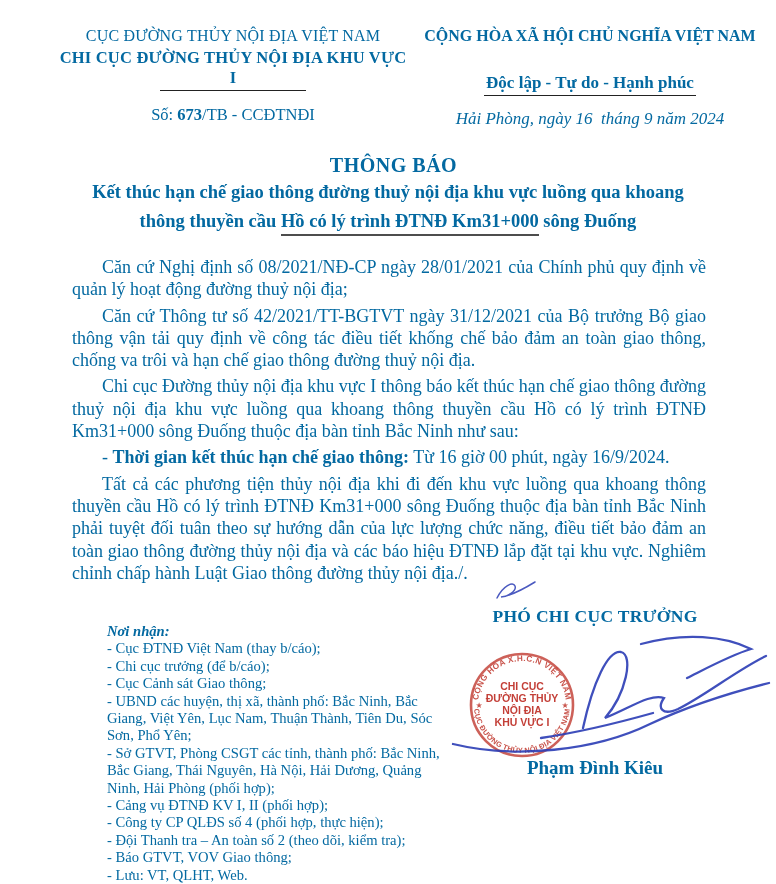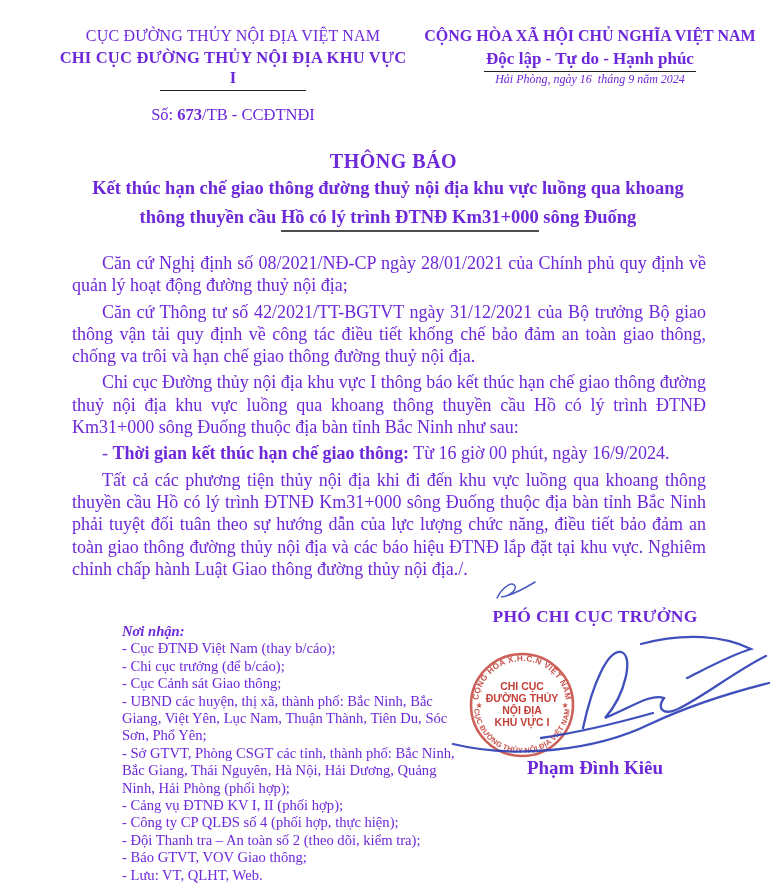--- a/index.html
+++ b/index.html
@@ -1,45 +1,45 @@
 <!DOCTYPE html>
 <html><head>
 <meta charset="utf-8">
 <style>
   html,body { margin:0; padding:0; background:#ffffff; }
   .page {
     position:relative; width:776px; height:884px; background:#ffffff;
-    font-family:"Liberation Serif","DejaVu Serif",serif; color:#6d28d9;
+    font-family:"Liberation Serif","DejaVu Serif",serif; color:#0369a1;
     overflow:hidden;
   }
   
   .header { display:flex; padding-top:27px; }
   .h-left  { width:352px; margin-left:57px; text-align:center; }
   .h-right { width:362px; text-align:center; }
   .h-l1 { font-size:16px; letter-spacing:.2px; }
   .h-l2 { font-size:16.5px; font-weight:bold; margin-top:3px; letter-spacing:.2px; }
   .h-rule { width:146px; border-bottom:1.6px solid #222; margin:2px auto 0; height:0; }
   .h-num { font-size:16.5px; margin-top:14px; }
   .h-num .b { font-weight:bold; }
   .h-r1 { font-size:16px; font-weight:bold; }
   .h-r2wrap { margin-top:4px; }
   .h-r2 { display:inline-block; font-size:17px; font-weight:bold;
-          border-bottom:1.6px solid #222; padding:0 2px 2px; }
-  .h-date { font-size:12px; font-style:italic; white-space:pre; }
+          border-bottom:1.6px solid #222; padding:0 2px 2px;margin-top:24px; }
+  .h-date { font-size:17px; font-style:italic; margin-top:13px; white-space:pre; }
   
   .title { text-align:center; margin-top:25px; }
   .t-label { font-size:20px; font-weight:bold; letter-spacing:.5px;padding-left:11px; }
   .t-line  { font-size:18.5px; font-weight:bold; line-height:27px; margin-top:2px; }
   .t-underline { border-bottom:2px solid #4d4d4d; padding-bottom:3px; }
   
   .docbody { margin:21px 70px 0 72px; font-size:18px; line-height:22.3px; text-align:justify; }
   .docbody p { margin:0 0 4px; text-indent:30px; }
   .docbody .b { font-weight:bold; }
   
-  .recipients { position:absolute; left:122px; top:623px; width:341px;
+  .recipients { position:absolute; left:107px; top:623px; width:341px;
                 font-size:14.6px; line-height:17.4px; }
   .r-head { font-weight:bold; font-style:italic; }
   .sig-titles { position:absolute; left:445px; top:604px; width:300px;
                 text-align:center; font-weight:bold; }
   .sig-t1 { font-size:17px; letter-spacing:.3px; }
   .sig-t2 { font-size:17.5px; letter-spacing:.3px; margin-top:2px; }
   .sig-name { position:absolute; left:445px; top:757px; width:300px;
               text-align:center; font-weight:bold; font-size:19px; }
   .stamp { position:absolute; left:467px; top:650px; z-index:1; }
   .stamp text, .stamp textPath {

